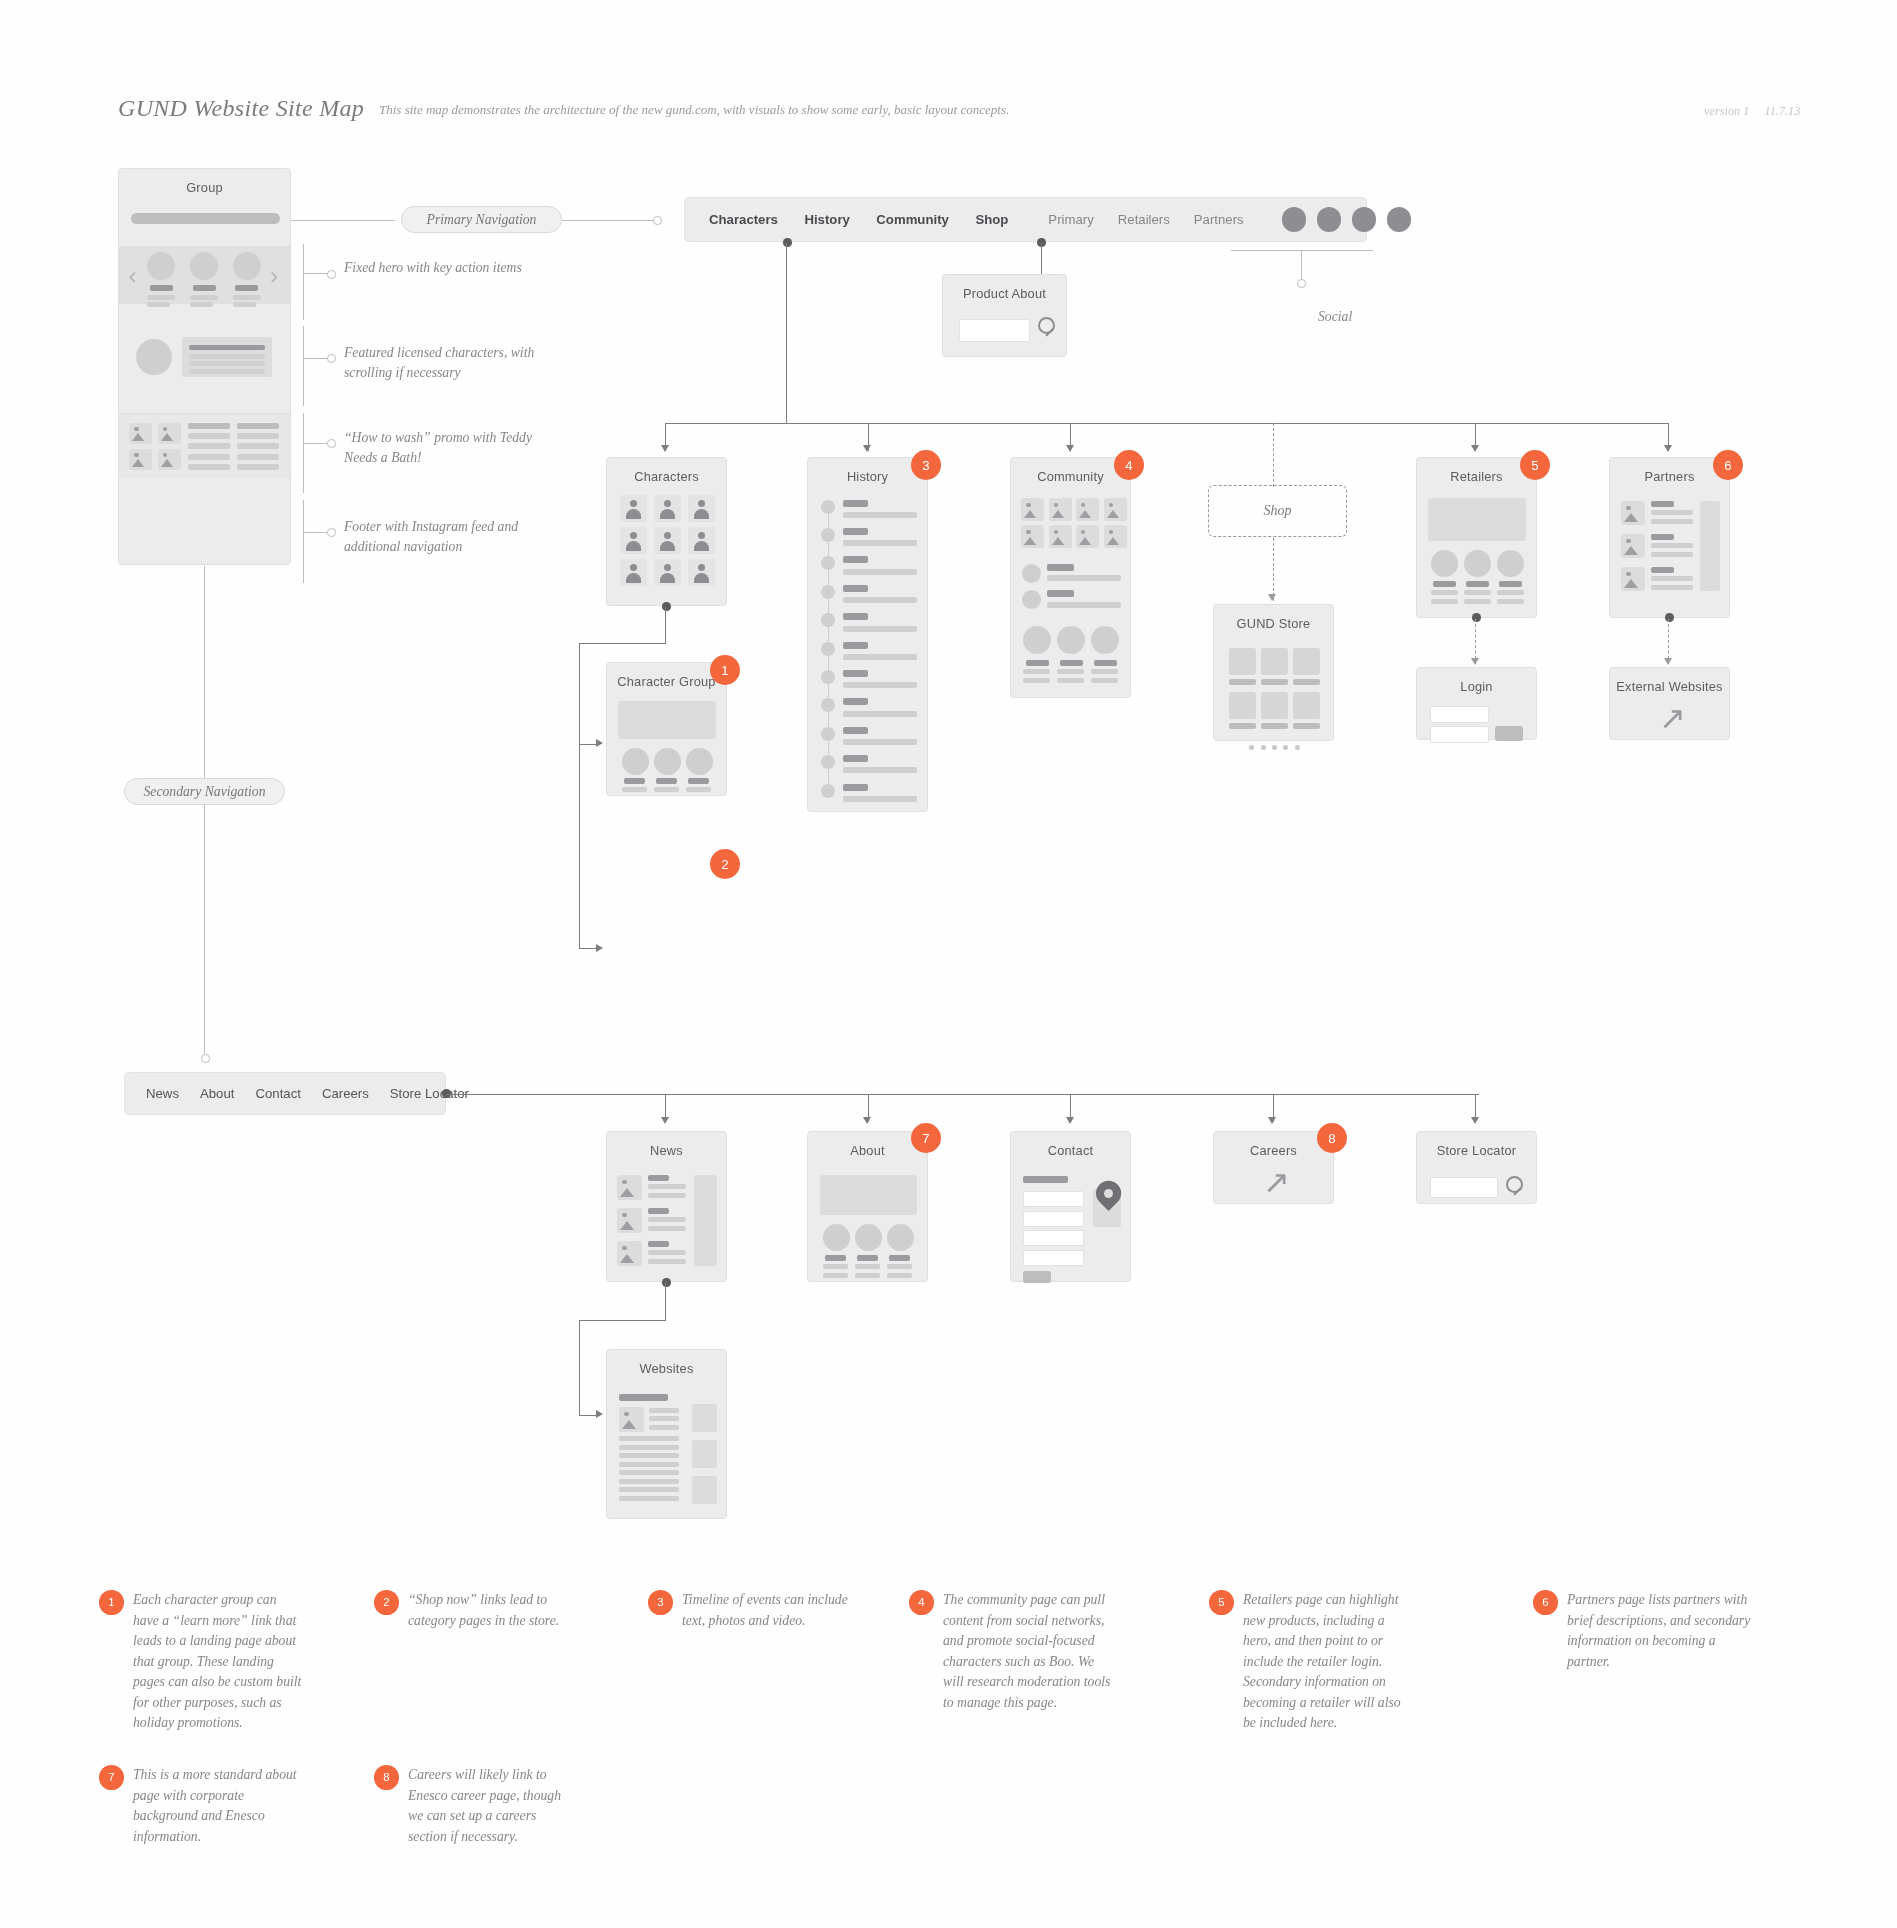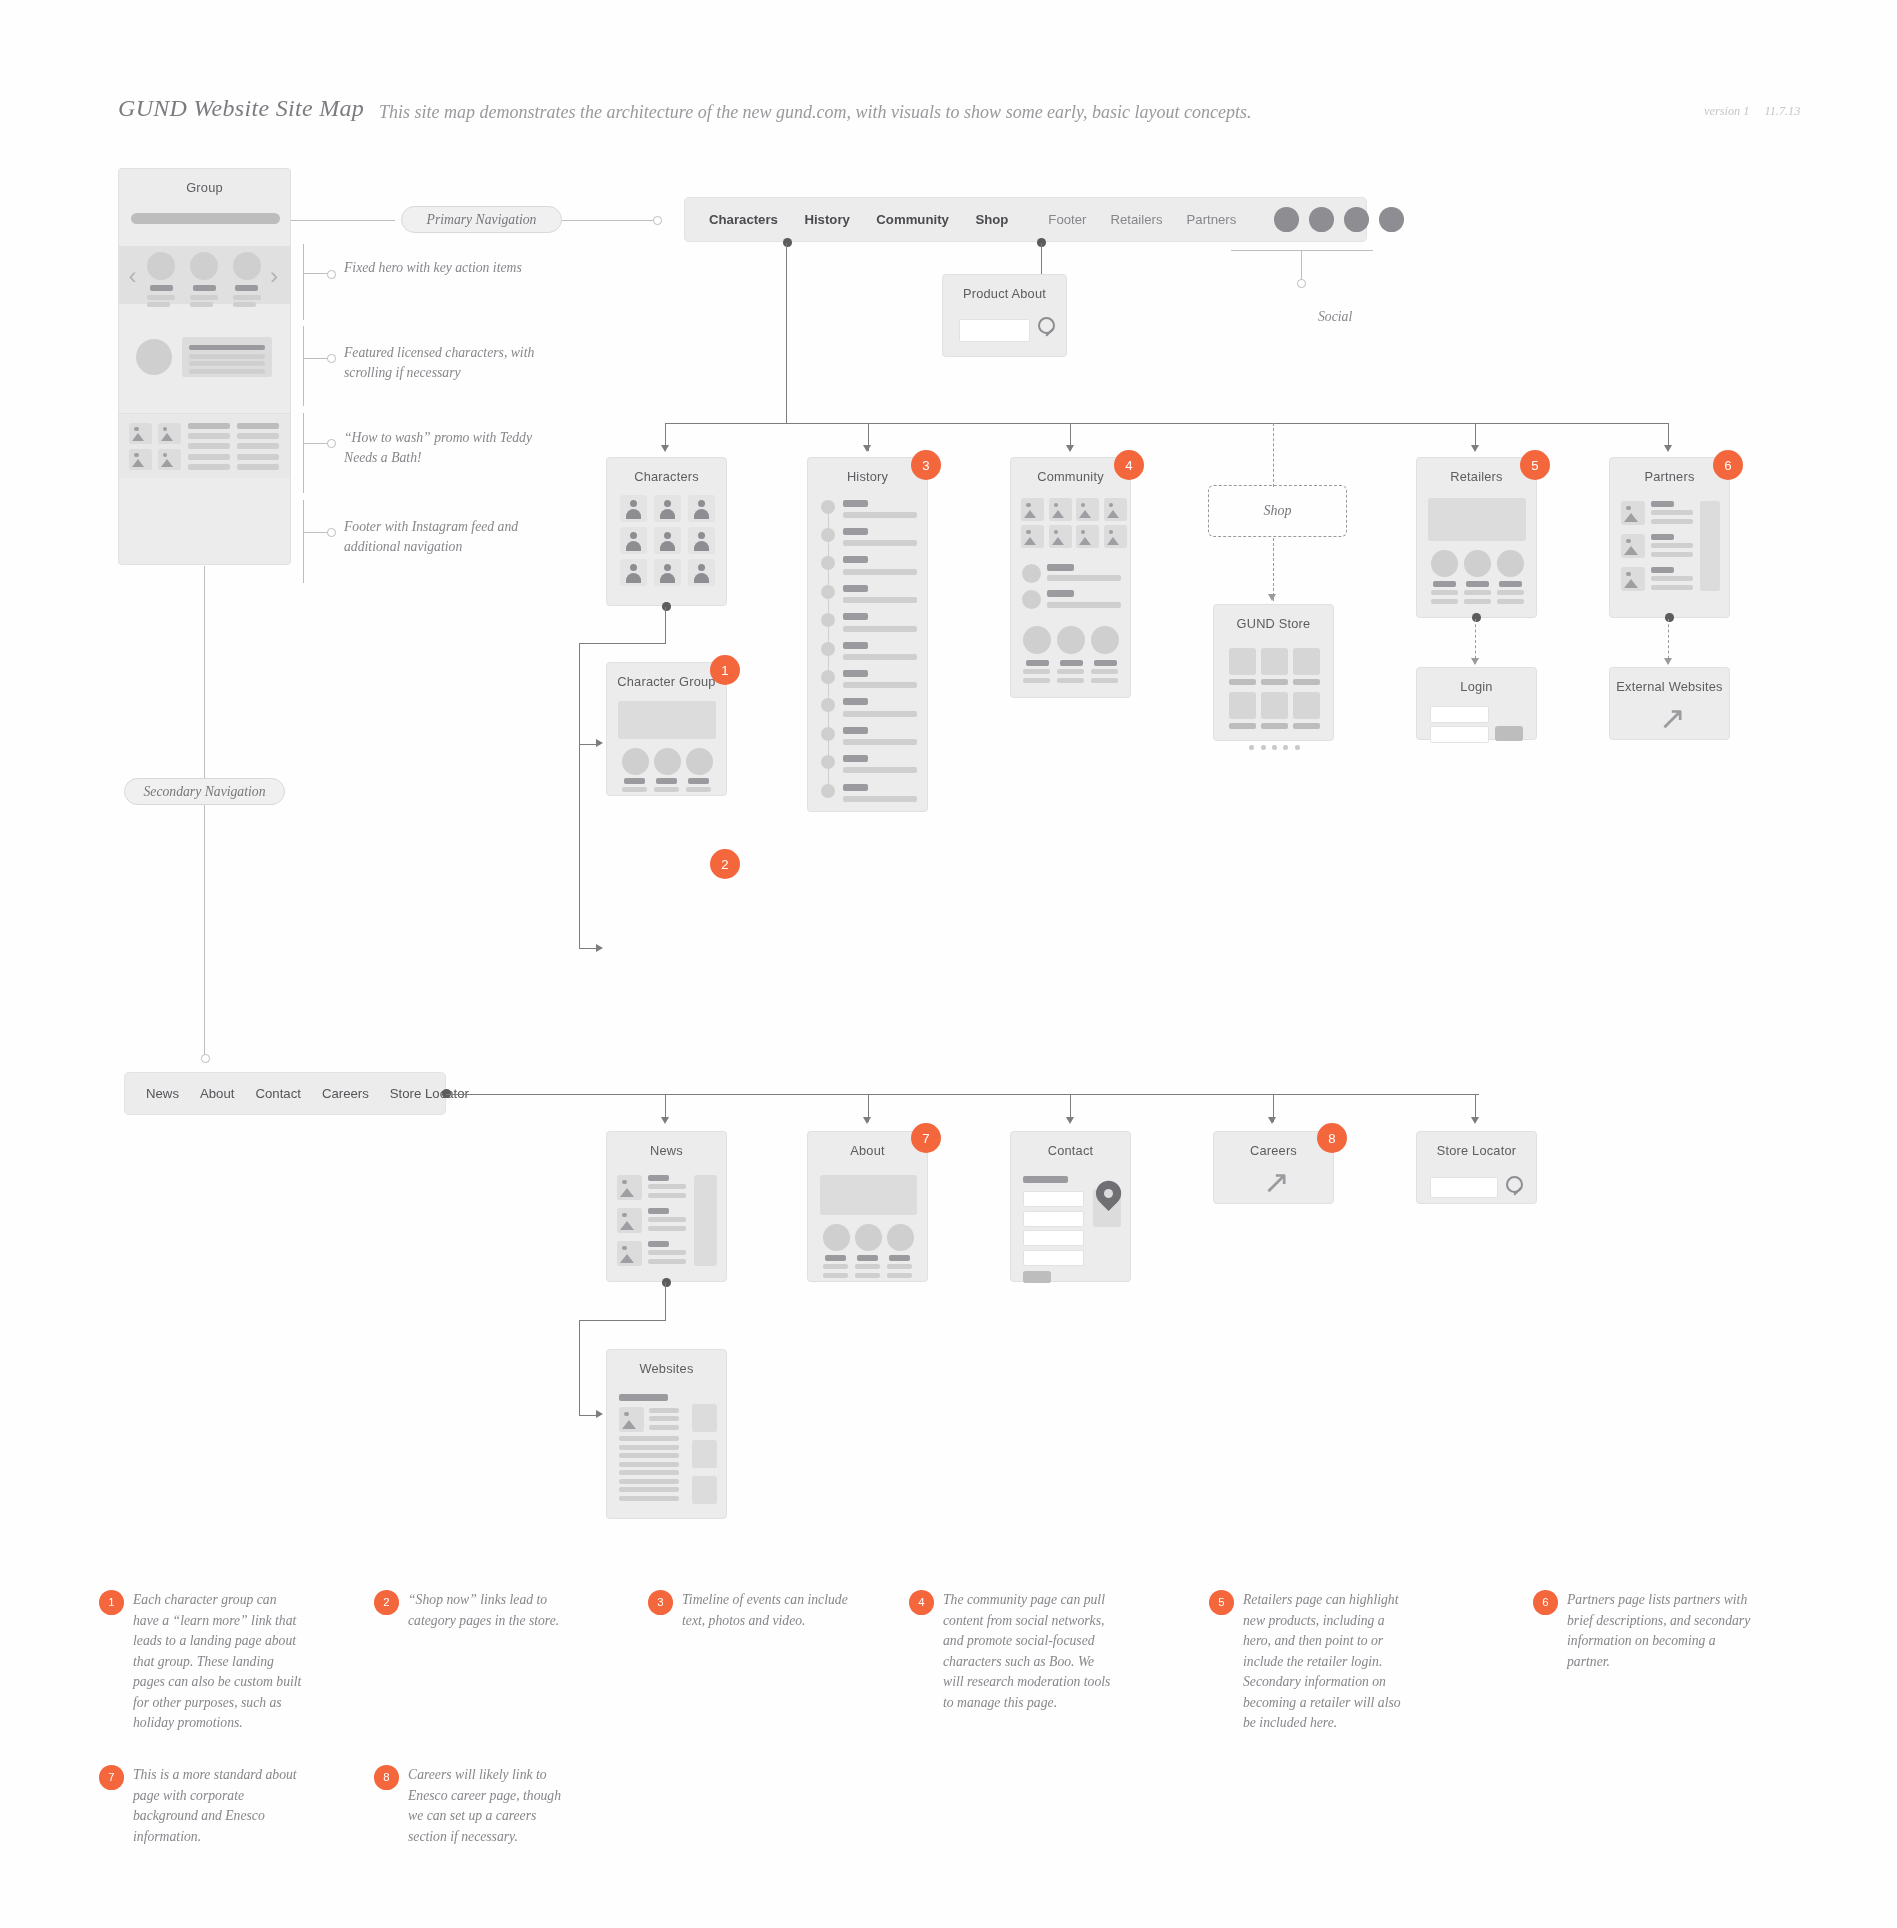--- a/index.html
+++ b/index.html
@@ -13,21 +13,21 @@
 
   
   .hdr-title{
     position:absolute;left:118px;top:95px;
     font-family:"Liberation Serif",serif;font-style:italic;
     font-size:24px;color:#7b7b80;letter-spacing:0.3px;white-space:nowrap;
   }
   .hdr-sub{
     position:absolute;left:379px;top:102px;
     font-family:"Liberation Serif",serif;font-style:italic;
-    font-size:18px;color:#9a9a9e;white-space:nowrap;
+    font-size:13px;color:#9a9a9e;white-space:nowrap;
   }
   .hdr-ver{
     position:absolute;left:1689px;top:104px;
     font-family:"Liberation Serif",serif;font-style:italic;
     font-size:12.3px;color:#c6c6c8;white-space:nowrap;
   }
   .hdr-ver span{margin-left:15px;}
 
   
   .card{
@@ -252,21 +252,21 @@
     <span>Primary Navigation</span>
   </div>
   <div class="ln thin h" style="left:562px;top:220px;width:93px;"></div>
   <div class="odot" style="left:653px;top:216px;"></div>
 
   <div class="navbar" id="prim-nav" style="left:684px;top:197px;width:683px;height:45px;">
     <div class="nav-item bold" style="margin-left:24px;">Characters</div>
     <div class="nav-item bold" style="margin-left:26.5px;">History</div>
     <div class="nav-item bold" style="margin-left:26.5px;">Community</div>
     <div class="nav-item bold" style="margin-left:26.5px;">Shop</div>
-    <div class="nav-item light" style="margin-left:40px;">Footer</div>
+    <div class="nav-item light" style="margin-left:40px;">Primary</div>
     <div class="nav-item light" style="margin-left:24px;">Retailers</div>
     <div class="nav-item light" style="margin-left:24px;">Partners</div>
     <div style="margin-left:38px;display:flex;gap:10.4px;">
       <span style="display:block;width:24.6px;height:24.6px;border-radius:50%;background:#8d8d92;"></span>
       <span style="display:block;width:24.6px;height:24.6px;border-radius:50%;background:#8d8d92;"></span>
       <span style="display:block;width:24.6px;height:24.6px;border-radius:50%;background:#8d8d92;"></span>
       <span style="display:block;width:24.6px;height:24.6px;border-radius:50%;background:#8d8d92;"></span>
     </div>
   </div>
 

